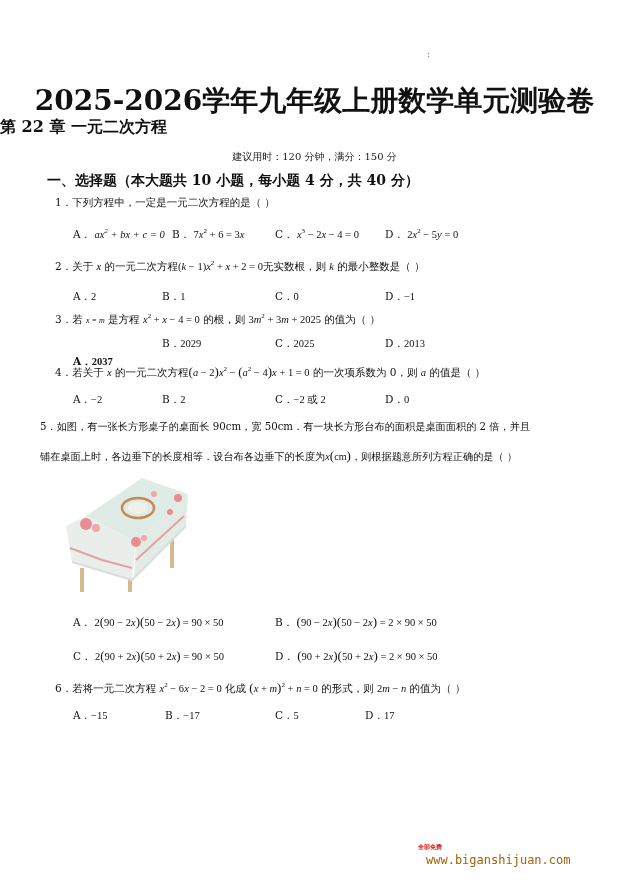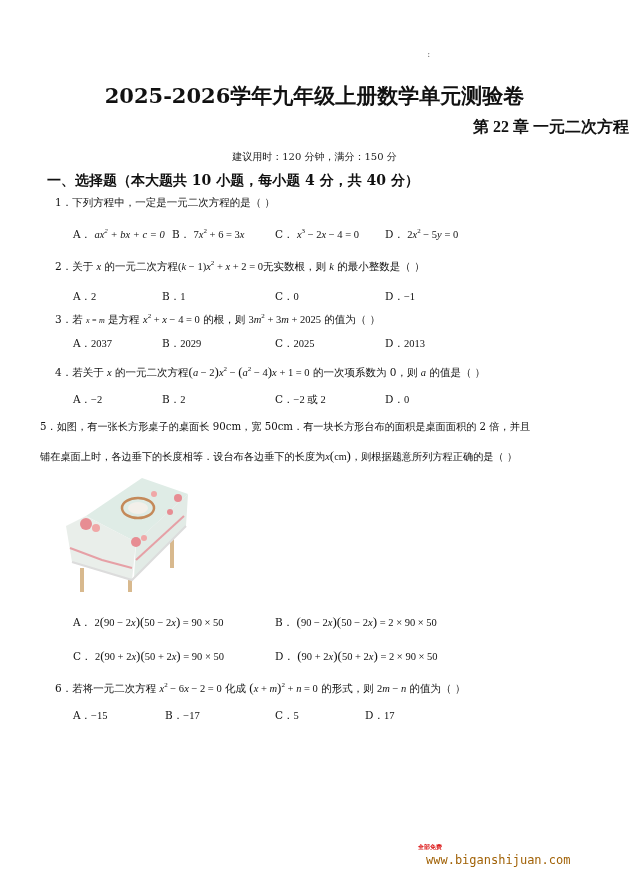--- a/index.html
+++ b/index.html
@@ -1,22 +1,22 @@
 <!DOCTYPE html>
 <html><head>
 <meta charset="utf-8">
 <style>
   html, body { margin: 0; padding: 0; background: #ffffff; }
   body { width: 629px; height: 890px; position: relative; overflow: hidden;
          font-family: "DejaVu Serif", "Liberation Serif", serif; color: #111; }
   .abs { position: absolute; white-space: nowrap; }
   .colon-mark { left: 427px; top: 48px; font-size: 10px; color: #777; }
-  .title { left: 0; width: 629px; text-align: center; top: 82px; font-size: 21px; font-weight: bold;
+  .title { left: 0; width: 629px; text-align: center; top: 82px; font-size: 28px; font-weight: bold;
            font-family: "DejaVu Serif", serif; letter-spacing: 0px; }
-  .subtitle { left: 0; width: 629px; text-align: right; top: 117px; font-size: 16px; font-weight: bold; font-family: Liberation Serif, serif; }
+  .subtitle { left: 0; width: 629px; text-align: left; top: 117px; font-size: 16px; font-weight: bold; }
   .timeinfo { left: 0; width: 629px; text-align: center; top: 150px; font-size: 10px; color: #222; }
   .section { left: 47px; top: 172px; font-size: 14px; font-weight: bold; }
   .q { font-size: 10.5px; }
   .opt { font-size: 10.5px; }
   .m { font-family: "Liberation Serif", "DejaVu Serif", serif; font-style: italic; }
   .mr { font-family: "Liberation Serif", "DejaVu Serif", serif; }
   sup { font-size: 7px; vertical-align: 5px; line-height: 0; }
   .paren { font-size: 13px; }
   .tablecloth { left: 66px; top: 476px; width: 128px; height: 118px; }
   .watermark { left: 418px; top: 812px; width: 200px; height: 60px; }
@@ -62,21 +62,21 @@
   <span>2．</span><span>关于 </span><span class="m">x</span><span> 的一元二次方程</span><span class="mr">(<i>k</i> − 1)<i>x</i><sup>2</sup> + <i>x</i> + 2 = 0</span><span>无实数根，则 </span><span class="m">k</span><span> 的最小整数是（     ）</span>
 </div>
 <div class="abs opt" style="left:73px; top:290px;"><span>A．</span><span class="mr">2</span></div>
 <div class="abs opt" style="left:162px; top:290px;text-align:right;"><span>B．</span><span class="mr">1</span></div>
 <div class="abs opt" style="left:275px; top:290px;"><span>C．</span><span class="mr">0</span></div>
 <div class="abs opt" style="left:385px; top:290px;"><span>D．</span><span class="mr">−1</span></div>
 
 <div class="abs q" style="left:55px; top:313px;">
   <span>3．</span><span>若 </span><span class="m" style="font-size:8px;">x = m</span><span> 是方程 </span><span class="mr"><i>x</i><sup>2</sup> + <i>x</i> − 4 = 0</span><span> 的根，则 </span><span class="mr">3<i>m</i><sup>2</sup> + 3<i>m</i> + 2025</span><span> 的值为（   ）</span>
 </div>
-<div class="abs opt" style="left:73px; top:337px;"><span>A．</span><span class="mr">2037</span></div>
+<div class="abs opt" style="left:73px; top:355px;font-weight:bold;"><span>A．</span><span class="mr">2037</span></div>
 <div class="abs opt" style="left:162px; top:337px;"><span>B．</span><span class="mr">2029</span></div>
 <div class="abs opt" style="left:275px; top:337px;"><span>C．</span><span class="mr">2025</span></div>
 <div class="abs opt" style="left:385px; top:337px;"><span>D．</span><span class="mr">2013</span></div>
 
 <div class="abs q" style="left:55px; top:364px;">
   <span>4．</span><span>若关于 </span><span class="m">x</span><span> 的一元二次方程</span><span class="mr"><span class="paren">(</span><i>a</i> − 2<span class="paren">)</span><i>x</i><sup>2</sup> − <span class="paren">(</span><i>a</i><sup>2</sup> − 4<span class="paren">)</span><i>x</i> + 1 = 0</span><span> 的一次项系数为 0，则 </span><span class="m">a</span><span> 的值是（     ）</span>
 </div>
 <div class="abs opt" style="left:73px; top:393px;"><span>A．</span><span class="mr">−2</span></div>
 <div class="abs opt" style="left:162px; top:393px;"><span>B．</span><span class="mr">2</span></div>
 <div class="abs opt" style="left:275px; top:393px;"><span>C．</span><span class="mr">−2 或 2</span></div>

